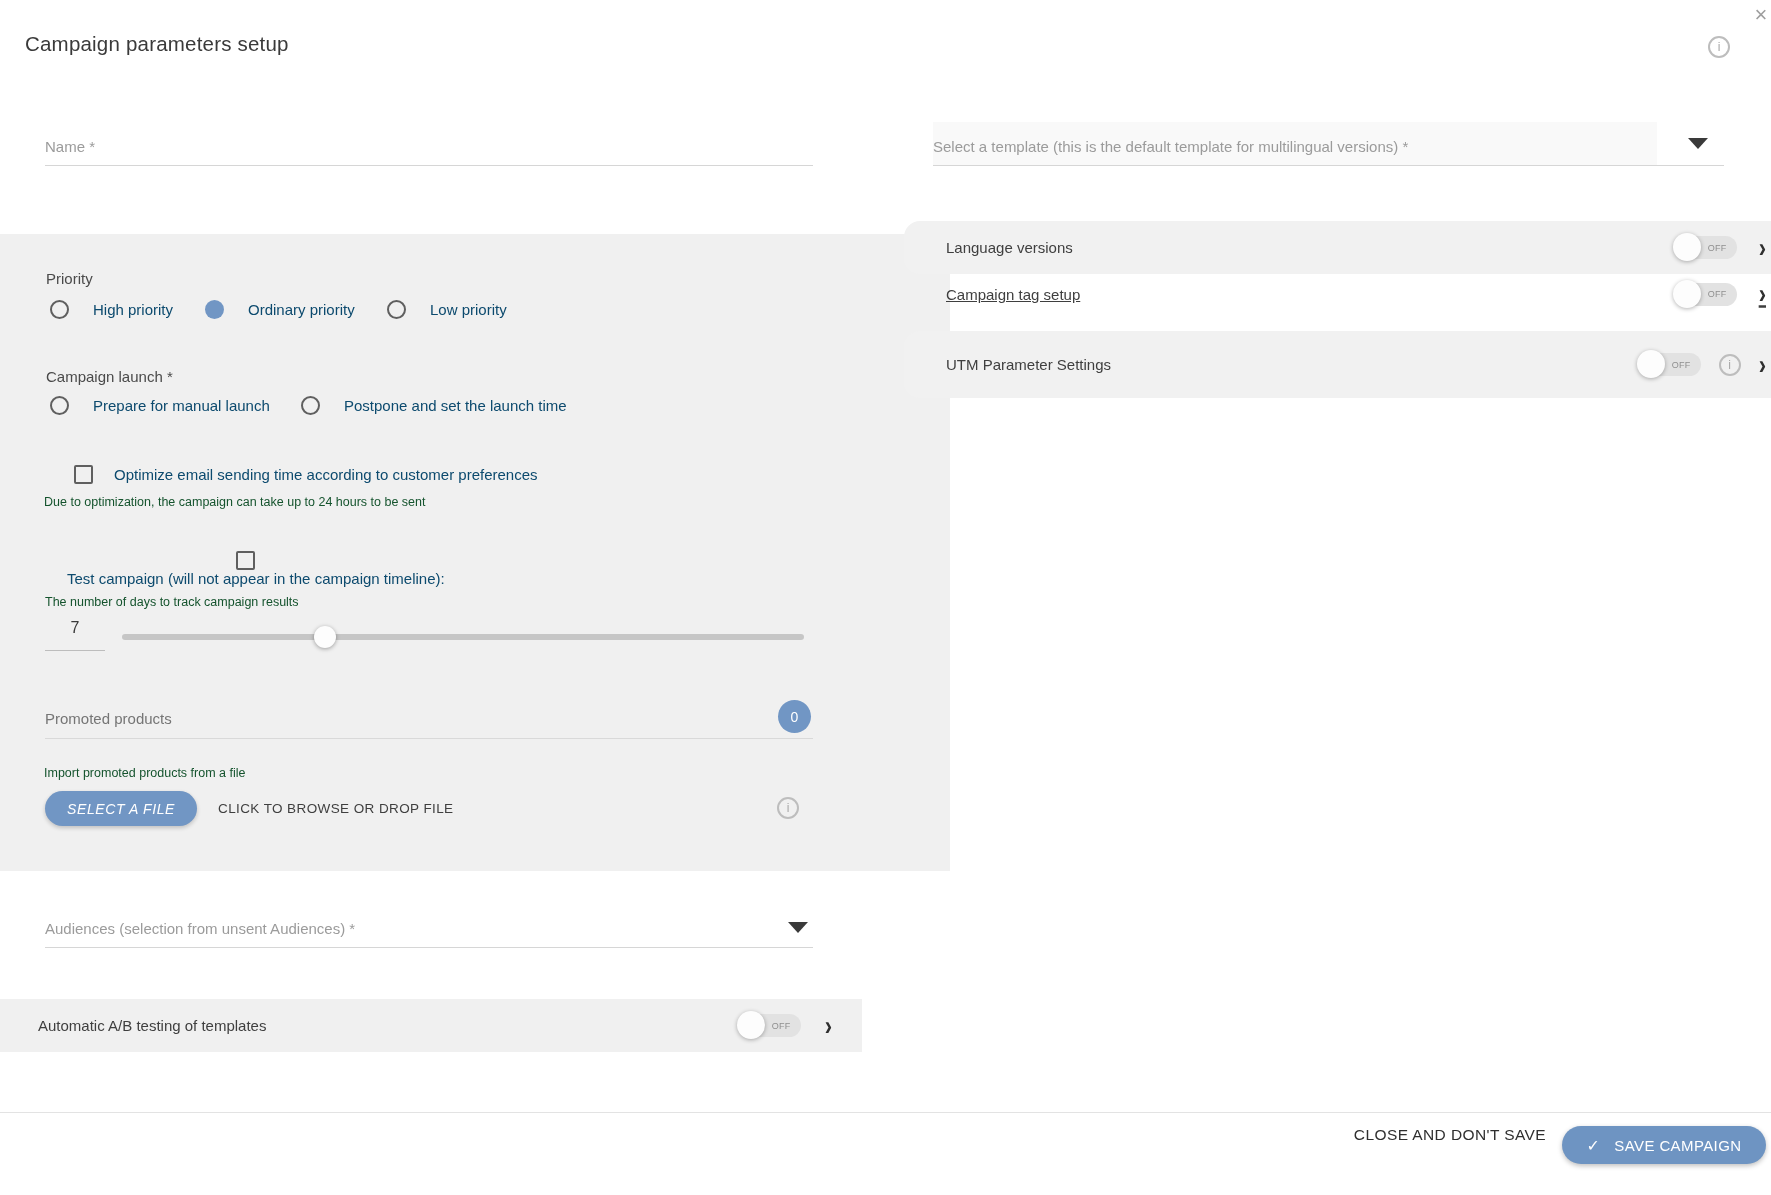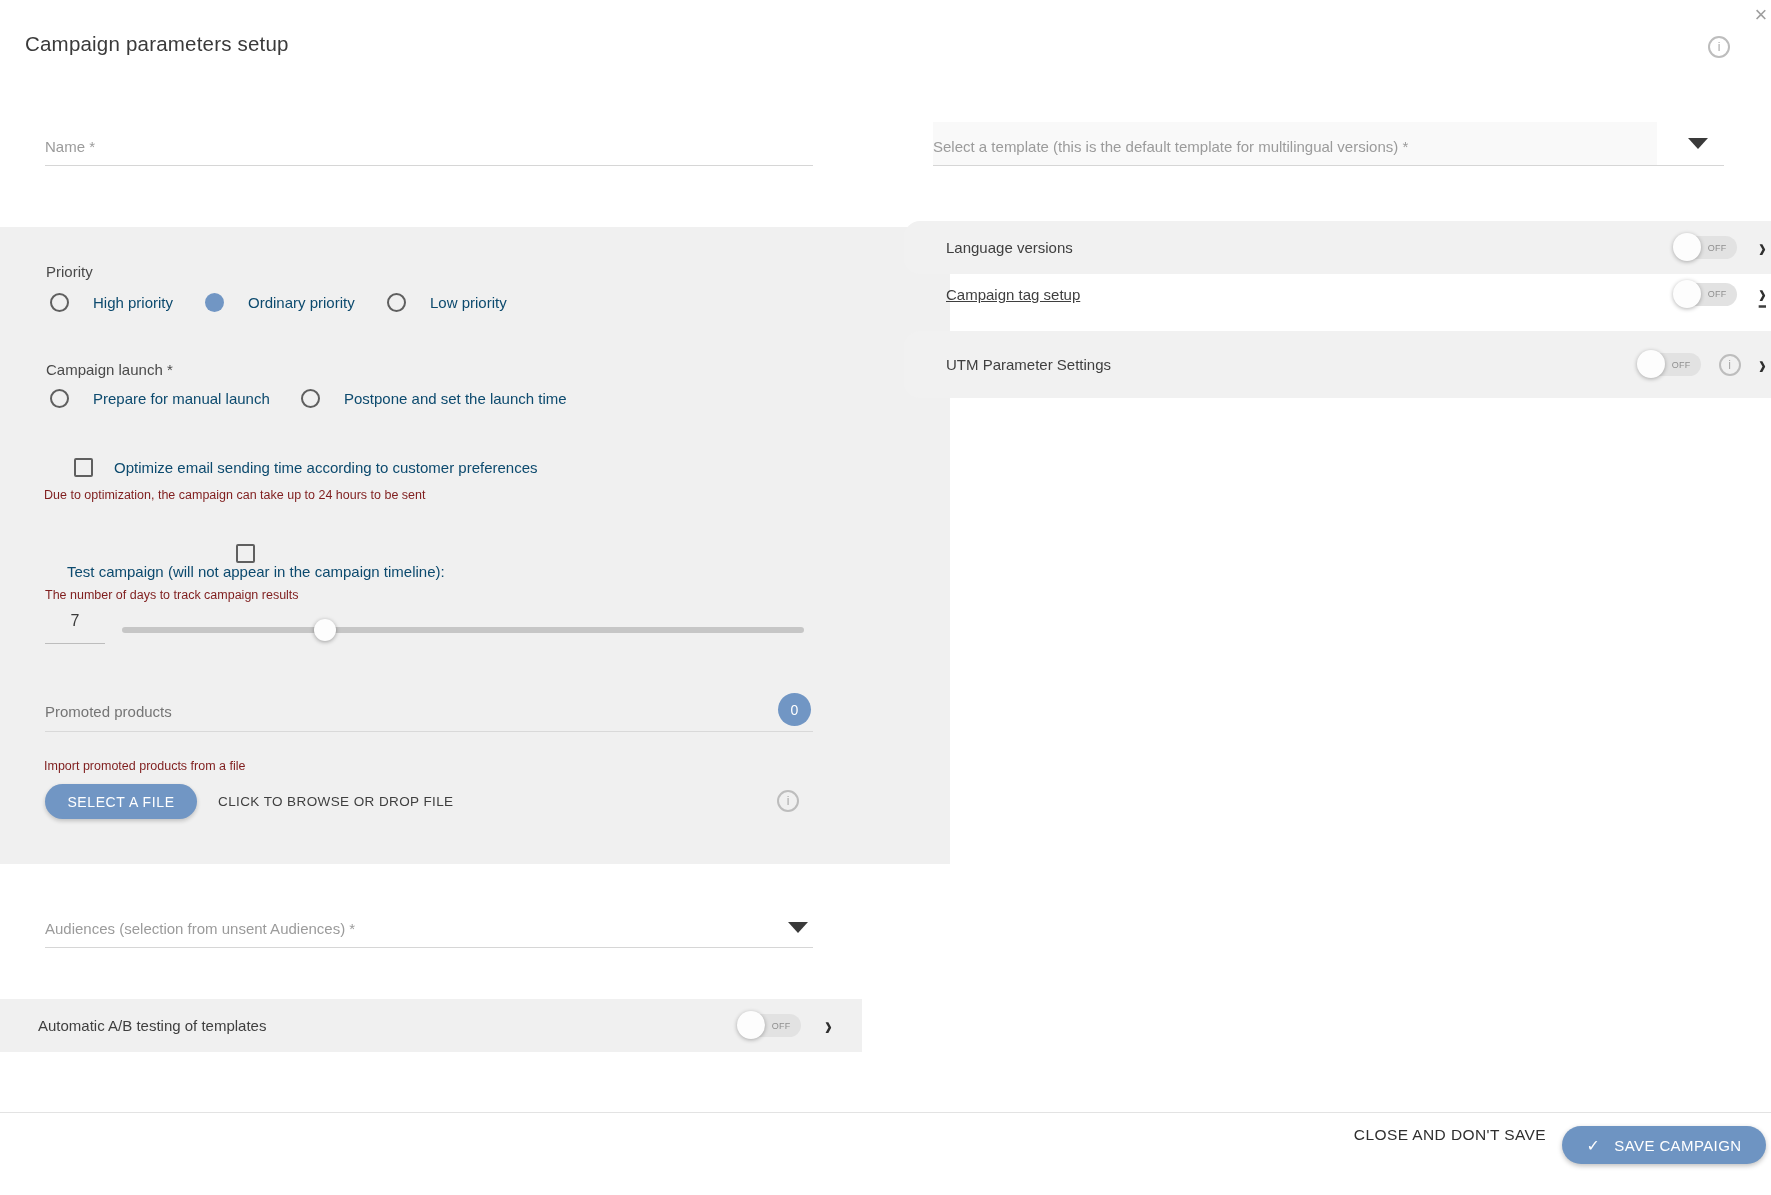--- a/index.html
+++ b/index.html
@@ -14,40 +14,40 @@
   .info-icon { width:22px; height:22px; border:2px solid #bdbdbd; border-radius:50%; color:#a8a8a8; font-size:12px; line-height:18px; text-align:center; display:inline-block; }
   .hdr-info { position:absolute; left:1708px; top:36px; }
 
   
   .ufield { position:absolute; height:44px; border-bottom:1px solid #d6d6d6; }
   .ufield .ph { position:absolute; left:0; bottom:10px; font-size:15px; color:#9b9b9b; white-space:nowrap; }
   .sel-arrow { position:absolute; width:0; height:0; border-left:10px solid transparent; border-right:10px solid transparent; border-top:11px solid #3a3a3a; }
   .tpl-fill { position:absolute; left:933px; top:122px; width:724px; height:44px; background:#f9f9f9; }
 
   
-  .panel { position:absolute; left:0; top:227px; width:950px; height:637px; background:var(--panel); }
+  .panel { position:absolute; left:0; top:234px; width:950px; height:637px; background:var(--panel); }
   .sec-label { position:absolute; left:46px; font-size:15px; color:#4a4a4a; }
   .opt-row { position:absolute; display:flex; align-items:center; }
   .radio { width:19px; height:19px; border:2px solid #5f5f5f; border-radius:50%; background:transparent; flex:none; }
   .radio.sel { border:none; background:var(--accent); width:19px; height:19px; }
   .opt-label { font-size:15px; color:#0c4a6e; margin-left:24px; white-space:nowrap; }
   .checkbox { width:19px; height:19px; border:2px solid #5f5f5f; border-radius:2px; background:transparent; flex:none; }
-  .caption { position:absolute; left:44px; font-size:12.5px; color:#7f1d1d; }
+  .caption { position:absolute; left:44px; font-size:12.5px; color:#14532d; }
 
   
   .slider-value { position:absolute; left:45px; width:60px; text-align:center; font-size:16px; color:#3a3a3a; }
   .slider-value-line { position:absolute; left:45px; width:60px; border-bottom:1px solid #bdbdbd; }
   .slider-track { position:absolute; left:122px; width:682px; height:6px; border-radius:3px; background:#c6c6c6; }
   .slider-thumb { position:absolute; width:22px; height:22px; border-radius:50%; background:#fdfdfd; box-shadow:0 1px 4px rgba(0,0,0,.35); }
 
   
   .pp-line { position:absolute; left:45px; width:768px; border-bottom:1px solid #d9d9d9; }
   .pp-label { position:absolute; left:45px; font-size:15px; color:#757575; }
   .badge { position:absolute; width:33px; height:33px; border-radius:50%; background:var(--accent); color:#fff; font-size:14px; display:flex; align-items:center; justify-content:center; }
-  .file-btn { position:absolute; left:45px; width:152px; height:35px; border-radius:18px; background:var(--accent); color:#fff; font-size:14px; letter-spacing:.6px; border:none; display:flex; align-items:center; justify-content:center; box-shadow:0 2px 4px rgba(0,0,0,.2); cursor:pointer; }
+  .file-btn { position:absolute; left:45px; width:152px; height:35px; border-radius:18px; background:var(--accent); color:#fff; font-size:14px; letter-spacing:.6px; border:none; display:flex; align-items:center; justify-content:center; box-shadow:0 2px 4px rgba(0,0,0,.2); cursor:pointer;font-style:italic; }
   .drop-hint { position:absolute; left:218px; font-size:13.5px; color:#3f3f3f; letter-spacing:.4px; }
 
   
   .toggle { position:relative; width:64px; height:23px; flex:none; }
   .toggle .track { position:absolute; left:3px; top:0; width:61px; height:23px; background:#e2e2e2; border-radius:12px; display:flex; align-items:center; justify-content:flex-end; padding-right:10px; font-size:9px; color:#8f8f8f; letter-spacing:.3px; }
   .toggle .knob { position:absolute; left:0; top:-3px; width:28px; height:28px; border-radius:50%; background:#fdfdfd; box-shadow:0 1px 4px rgba(0,0,0,.3); }
 
   .chevron { font-size:22px; color:#2f2f2f; line-height:20px; font-weight:bold; transform:scaleY(1.25); }
 
   

